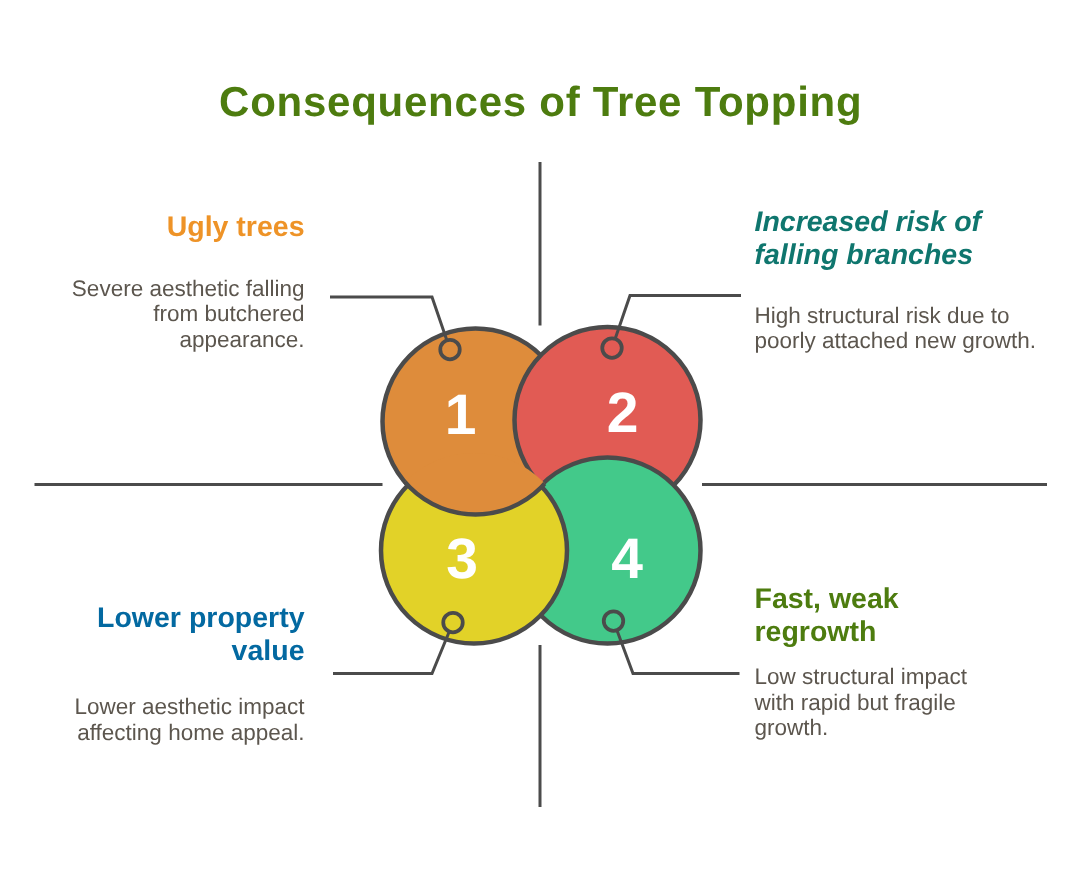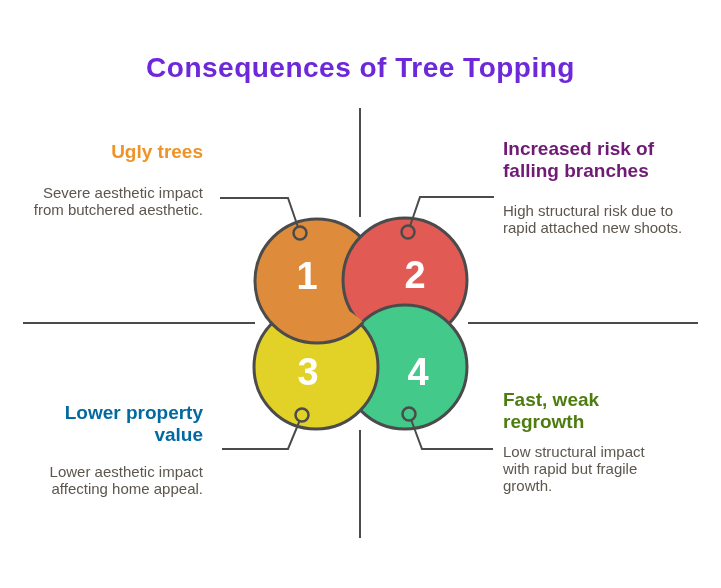--- a/index.html
+++ b/index.html
@@ -45,21 +45,21 @@
     font-family: "Liberation Sans", sans-serif;
     font-size: 38px;
     font-weight: bold;
   }
 </style>
 </head>
 <body>
 
 <div class="stage">
 
-  <div class="page-title" style="color: #6d28d9;">Consequences of Tree Topping</div>
+  <div class="page-title" style="color: #4d7c0f;">Consequences of Tree Topping</div>
 
   <svg width="721" height="588" viewBox="0 0 721 588">
     <defs>
       <clipPath id="clip-circle-3">
         <circle cx="316" cy="367" r="65"></circle>
       </clipPath>
     </defs>
 
     <g fill="none" stroke="#4B4B4B">
 
@@ -97,26 +97,26 @@
     <g text-anchor="middle" class="num">
       <text x="307" y="289" fill="#FFFFFF">1</text>
       <text x="415" y="288" fill="#FFFFFF">2</text>
       <text x="308" y="385" fill="#FFFFFF">3</text>
       <text x="418" y="385" fill="#FFFFFF">4</text>
     </g>
   </svg>
 
   <div class="quad q-tl">
     <div class="q-heading" style="color: rgb(238, 147, 39);">Ugly trees</div>
-    <div class="q-body" style="color: rgb(92, 86, 78);">Severe aesthetic impact from butchered aesthetic.</div>
+    <div class="q-body" style="color: rgb(92, 86, 78);">Severe aesthetic falling from butchered appearance.</div>
   </div>
 
   <div class="quad q-tr">
-    <div class="q-heading" style="color: #701a75;">Increased risk of falling branches</div>
-    <div class="q-body" style="color: rgb(92, 86, 78);">High structural risk due to rapid attached new shoots.</div>
+    <div class="q-heading" style="color: #0f766e; font-style: italic;">Increased risk of falling branches</div>
+    <div class="q-body" style="color: rgb(92, 86, 78);">High structural risk due to poorly attached new growth.</div>
   </div>
 
   <div class="quad q-bl">
     <div class="q-heading" style="color: #0369a1;">Lower property value</div>
     <div class="q-body" style="color: rgb(92, 86, 78);">Lower aesthetic impact affecting home appeal.</div>
   </div>
 
   <div class="quad q-br">
     <div class="q-heading" style="color: #4d7c0f;">Fast, weak regrowth</div>
     <div class="q-body" style="color: rgb(92, 86, 78);">Low structural impact with rapid but fragile growth.</div>

